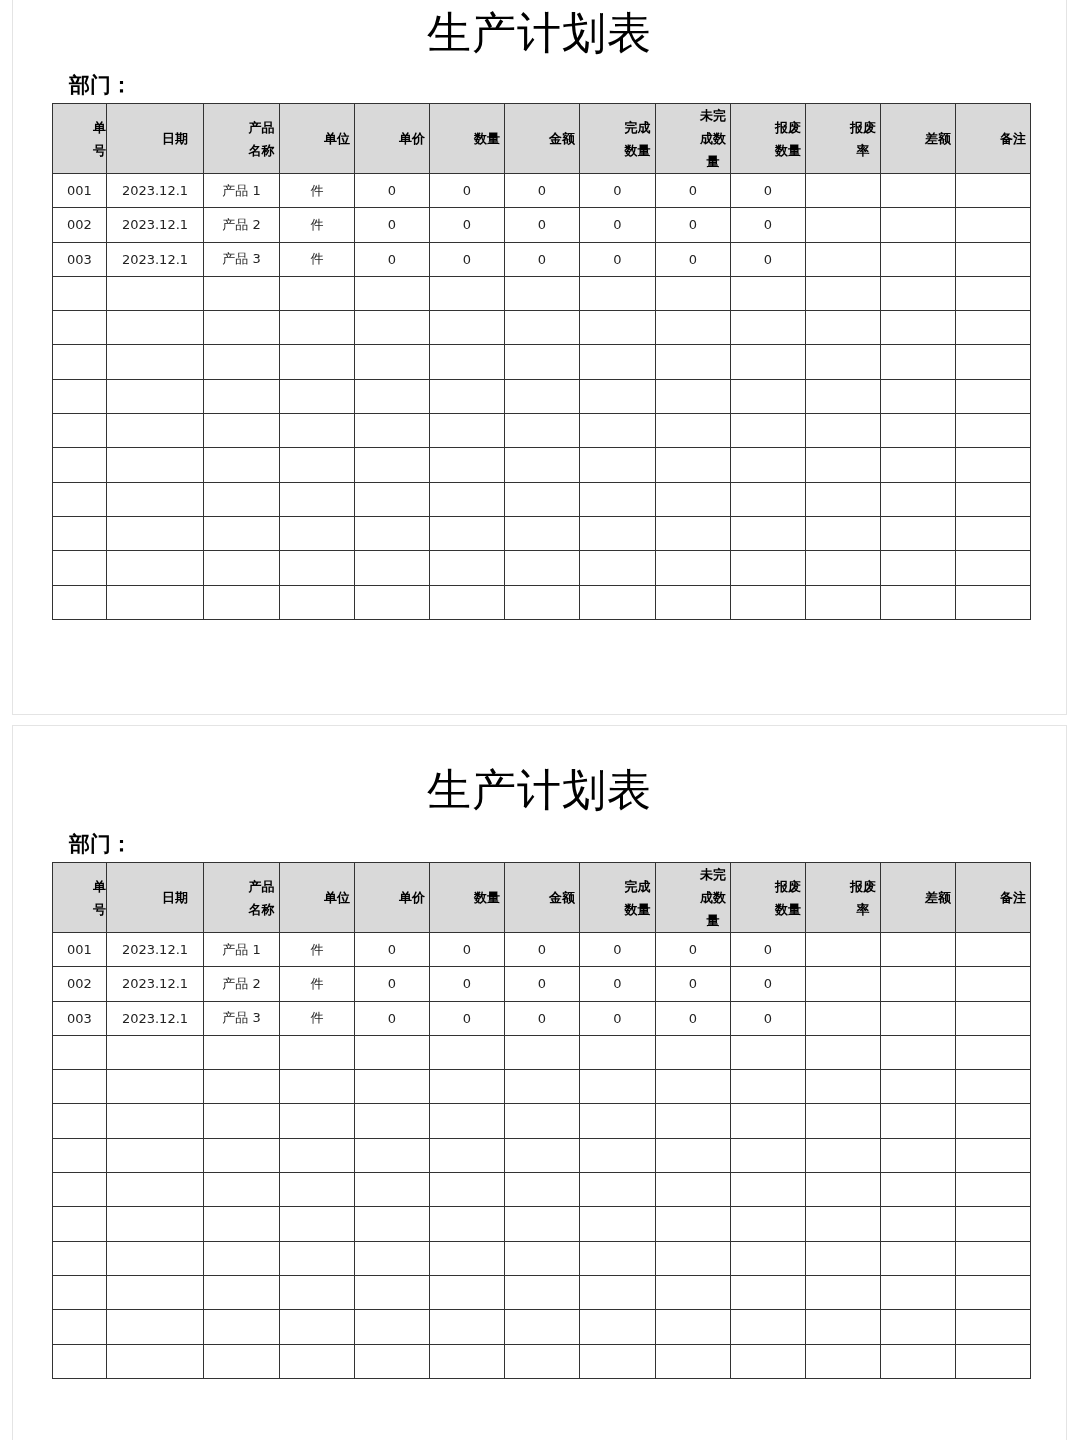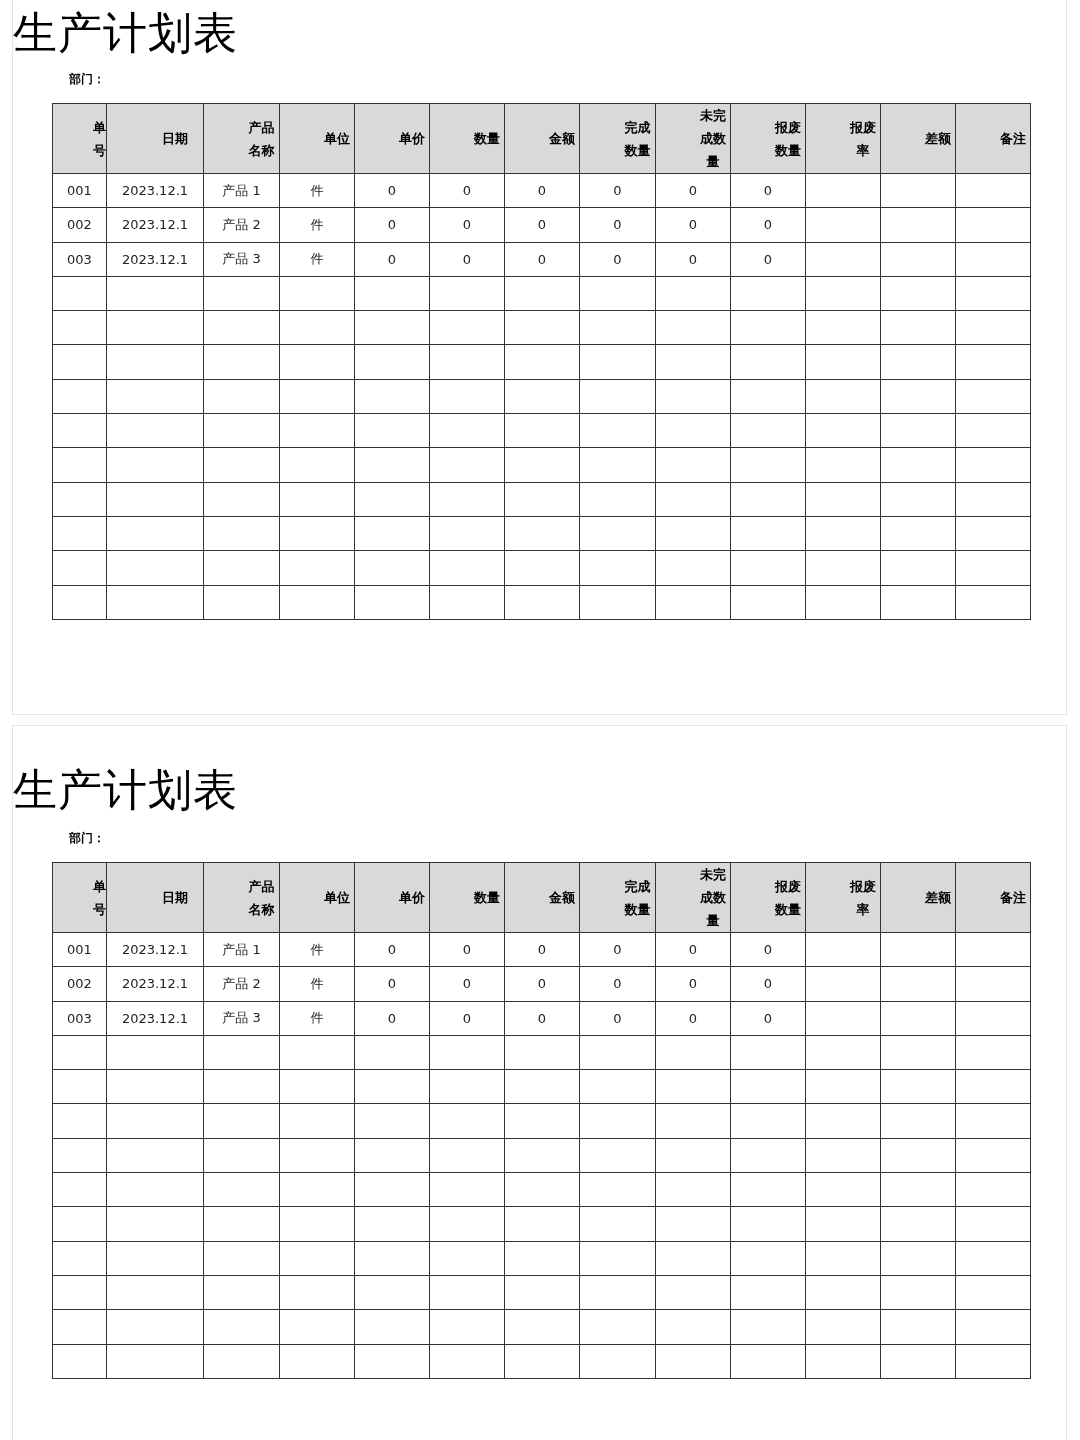--- a/index.html
+++ b/index.html
@@ -7,26 +7,26 @@
     width: 1080px; height: 1440px; background: #ffffff; position: relative; overflow: hidden;
     font-family: "DejaVu Sans", "Liberation Sans", sans-serif; color: #000;
   }
   .page {
     position: absolute; left: 12px; width: 1055px; background: #fff;
     border: 1px solid #e4e4e4; box-sizing: border-box;
   }
   .page.p1 { top: -2px; height: 717px; }
   .page.p2 { top: 725px; height: 730px; }
   .title {
-    position: absolute; left: 0; right: 0; text-align: left;
+    position: absolute; left: 0; right: 0; text-align: center;
     font-family: "DejaVu Serif", "Liberation Serif", serif;
     font-size: 44px; letter-spacing: 1px; line-height: 1;
   }
   .dept {
-    position: absolute; left: 56px; font-weight: bold; font-size: 12px;
+    position: absolute; left: 56px; font-weight: bold; font-size: 21px;
   }
   table.grid {
     position: absolute; left: 39px; border-collapse: collapse; table-layout: fixed;
     font-size: 13px;
   }
   table.grid th, table.grid td {
     border: 1.2px solid #333; text-align: center; vertical-align: middle; padding: 0;
     overflow: hidden;
   }
   table.grid th {

